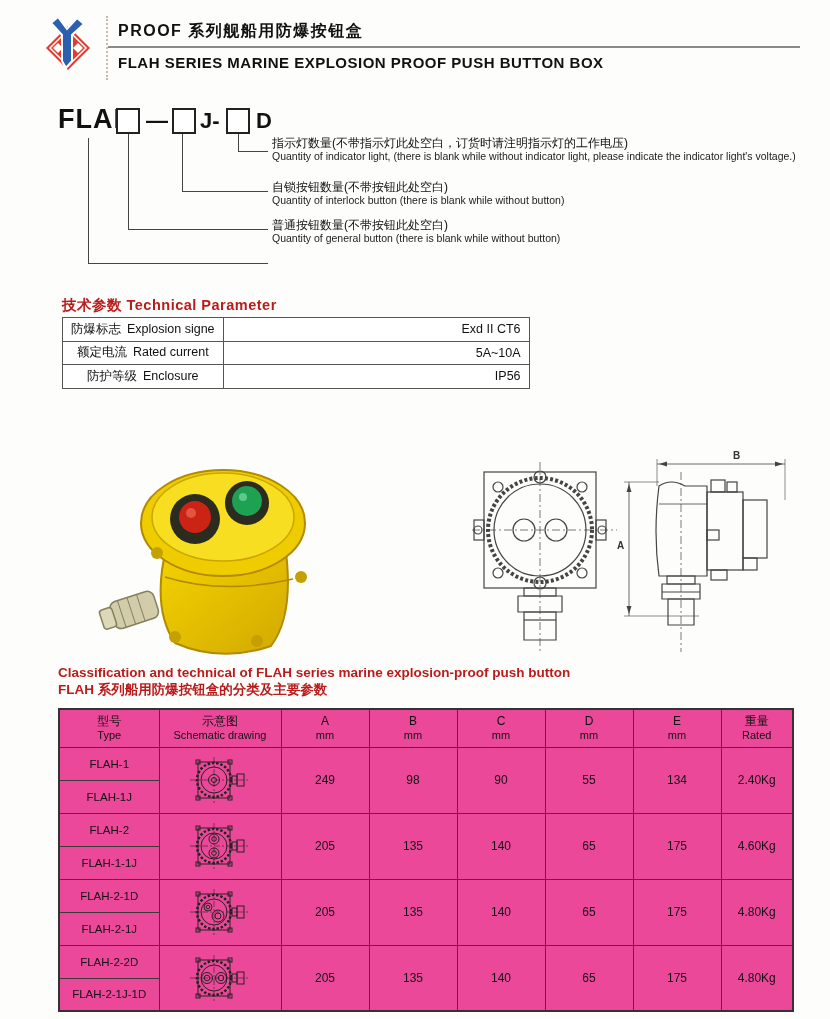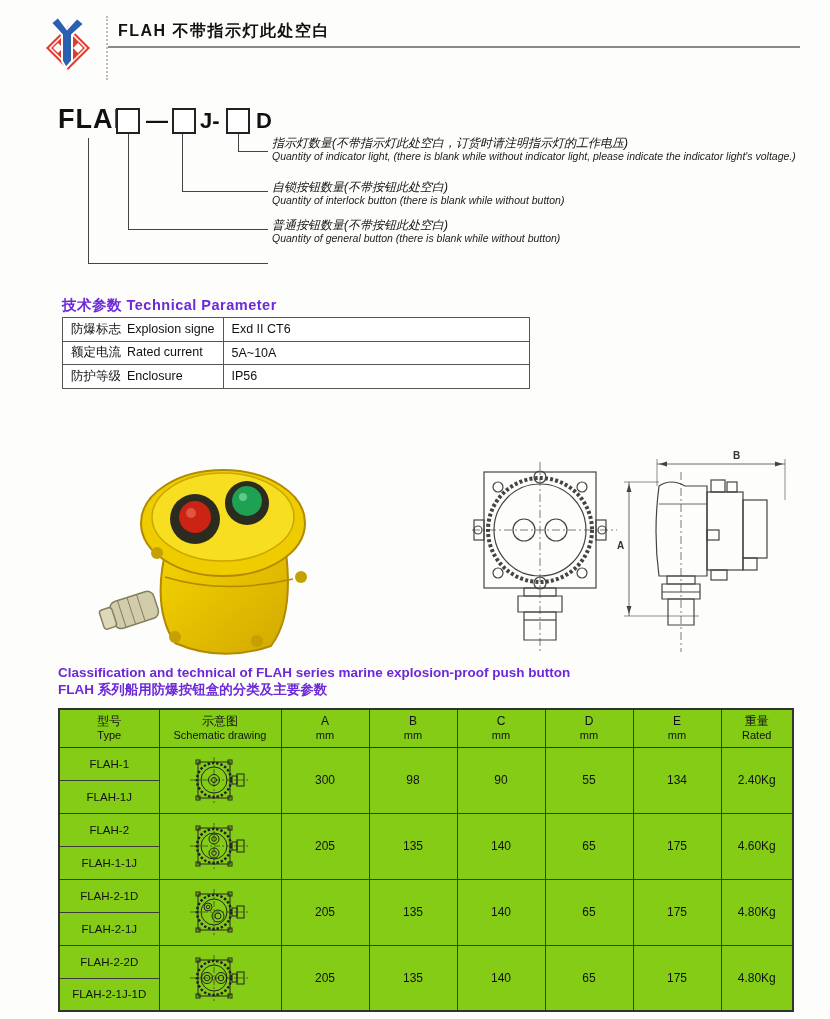--- a/index.html
+++ b/index.html
@@ -14,41 +14,41 @@
   .hdr-line { position:absolute; left:108px; top:46px; width:692px; border-top:2px solid #8a8a8a; }
   .title-en { position:absolute; left:118px; top:54px; font-size:15px; font-weight:bold; letter-spacing:0.5px; white-space:nowrap; }
 
   
   .model-area { position:absolute; left:0; top:100px; width:830px; height:195px; }
   .m-flah { position:absolute; left:58px; top:4px; font-size:27px; font-weight:600; letter-spacing:1px; }
   .m-box { position:absolute; top:8px; width:24px; height:26px; border:2px solid #222; background:#fff; }
   .m-sep { position:absolute; top:8px; font-size:22px; font-weight:600; }
   .conn { position:absolute; border-left:1.2px solid #444; border-bottom:1.2px solid #444; }
   .m-desc { position:absolute; left:272px; width:556px; }
-  .m-desc .zh { font-size:12px; line-height:14px; white-space:nowrap;font-style:italic; }
-  .m-desc .en { font-size:10.5px; line-height:13px; white-space:nowrap; color:#222;font-style:italic; }
-
-  
-  .sec-heading { position:absolute; color:#6d28d9; font-weight:bold; white-space:nowrap; }
+  .m-desc .zh { font-size:12px; line-height:14px; white-space:nowrap; }
+  .m-desc .en { font-size:10.5px; line-height:13px; white-space:nowrap; color:#222; }
+
+  
+  .sec-heading { position:absolute; color:#b91c1c; font-weight:bold; white-space:nowrap; }
   .params-heading { left:62px; top:296px; font-size:14.5px; letter-spacing:0.5px; }
   .cls-heading { left:58px; top:664px; font-size:13.5px; line-height:17px; }
 
   
   .params-table { position:absolute; left:62px; top:317px; border-collapse:collapse; background:#fff; }
   .params-table td { border:1.5px solid #555; height:23.5px; font-size:12.5px; padding:0 8px; }
-  .p-label { width:152px; white-space:nowrap; }
+  .p-label { width:152px; white-space:nowrap;text-align:center; }
   .p-label .en { margin-left:6px; }
-  .p-value { width:306px; text-align:left; }
+  .p-value { width:306px; text-align:right; }
 
   
   .img-block { position:absolute; }
   .dim-label { position:absolute; font-size:10px; font-weight:bold; color:#333; }
 
   
-  .cls-table { position:absolute; left:58px; top:708px; border-collapse:collapse; table-layout:fixed; background:#84cc16; }
+  .cls-table { position:absolute; left:58px; top:708px; border-collapse:collapse; table-layout:fixed; background:#ec4899; }
   .cls-table th, .cls-table td { border:1px solid #3a3a3a; text-align:center; vertical-align:middle; padding:0; }
   .cls-table thead th { height:38px; font-weight:normal; }
   .cls-table thead .zh { font-size:12px; line-height:15px; }
   .cls-table thead .en { font-size:11px; line-height:13px; }
   .cls-table tbody td { height:33px; font-size:12px; }
   .cls-table tbody td.type-cell { font-size:11.5px; }
   .cls-table { border:2px solid #333; }
   .cls-table thead th { border-bottom:1.5px solid #333; }
   .cls-table tr.group-start td { border-top:1.5px solid #333; }
   .schem-cell svg { display:block; margin:0 auto; }
@@ -61,22 +61,23 @@
   <div class="logo">
     <svg viewBox="0 0 64 64" width="64" height="66">
       <polygon points="32,10 54,32 32,54 10,32" fill="#e23b2e"></polygon>
       <polygon points="32,14 50,32 32,50 14,32" fill="none" stroke="#ffffff" stroke-width="1.5"></polygon>
       <polygon points="17,32 22,27 27,32 22,37" fill="#ffffff"></polygon>
       <polygon points="37,32 42,27 47,32 42,37" fill="#ffffff"></polygon>
       <path d="M15 7 L26 19 L26 45 L30 52 L36 45 L36 19 L48 8 L41 2 L31 13 L22 1 Z" fill="#2b5fb0" stroke="#ffffff" stroke-width="2"></path>
     </svg>
   </div>
   <div class="logo-sep"></div>
-  <div class="title-zh">FLAH 不带指示灯此处空白</div>
+  <div class="title-zh">PROOF 系列舰船用防爆按钮盒</div>
   <div class="hdr-line"></div>
+  <div class="title-en">FLAH SERIES MARINE EXPLOSION PROOF PUSH BUTTON BOX</div>
 
   <div class="model-area">
     <span class="m-flah">FLAH</span>
     <span class="m-box" style="left:116px"></span>
     <span class="m-sep" style="left:146px">—</span>
     <span class="m-box" style="left:172px"></span>
     <span class="m-sep" style="left:200px">J-</span>
     <span class="m-box" style="left:226px"></span>
     <span class="m-sep" style="left:256px">D</span>
 
@@ -279,21 +280,21 @@
             <circle cx="26" cy="23" r="13"></circle>
             <circle cx="26" cy="23" r="5.5"></circle>
                 <circle cx="26" cy="23" r="2.5"></circle>
             <rect x="44" y="19" width="5" height="8"></rect>
                 <rect x="49" y="17" width="7" height="12"></rect>
             <line x1="2" y1="23" x2="60" y2="23" stroke-width="0.6" stroke-dasharray="6 2 2 2"></line>
             <line x1="26" y1="0" x2="26" y2="46" stroke-width="0.6" stroke-dasharray="6 2 2 2"></line>
           </g>
             </svg>
         </td>
-        <td rowspan="2">300</td>
+        <td rowspan="2">249</td>
         <td rowspan="2">98</td>
         <td rowspan="2">90</td>
         <td rowspan="2">55</td>
         <td rowspan="2">134</td>
         <td rowspan="2">2.40Kg</td>
       </tr>
       <tr>
         <td class="type-cell">FLAH-1J</td>
       </tr>
 

